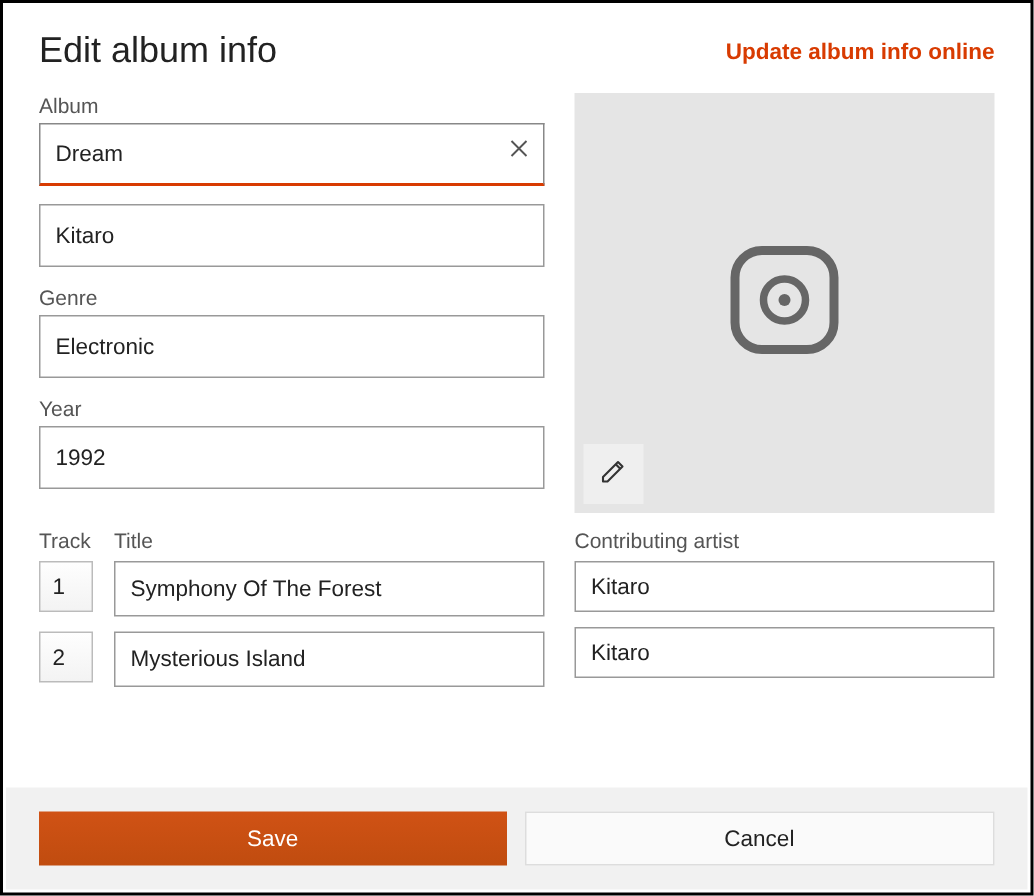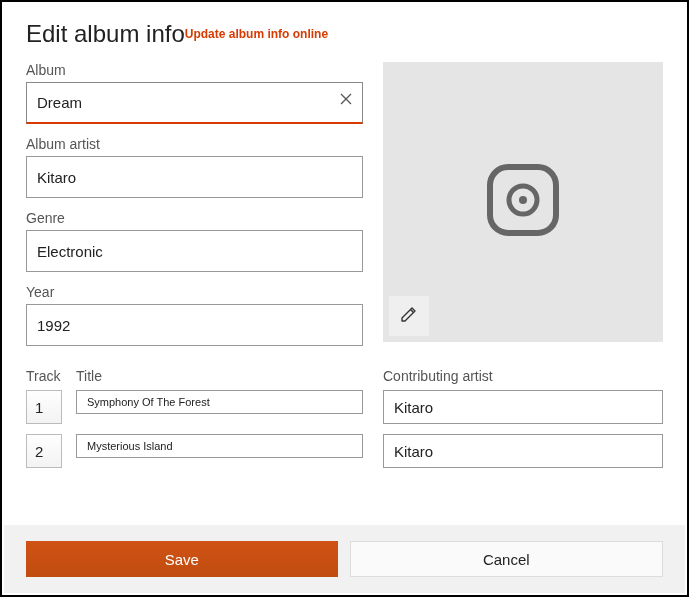--- a/index.html
+++ b/index.html
@@ -8,31 +8,32 @@
     background: #fff;
     width: 689px;
     height: 597px;
     border: 2px solid #000;
     position: relative;
     overflow: hidden;
   }
   .content { padding: 18px 24px 0 24px; }
   .header-row {
     display: flex;
+    justify-content: space-between;
     align-items: center;
     margin-bottom: 14px;
   }
   .dialog-title {
     font-size: 24px;
     font-weight: 400;
     color: #222;
   }
   .update-link {
     color: #d83b01;
-    font-size: 12px;
+    font-size: 15px;
     font-weight: 600;
     cursor: pointer;
   }
   .main-columns {
     display: flex;
     gap: 20px;
   }
   .left-col { flex: 1; min-width: 0; }
   .right-col { width: 280px; flex-shrink: 0; }
   .field-label {
@@ -120,23 +121,23 @@
     text-align: left;
     padding: 0 8px;
     font-size: 15px;
     background: linear-gradient(#fefefe, #f3f3f3);
     border: 1px solid #bbb;
     font-family: inherit;
     color: #222;
   }
   .track-title-input {
     flex: 1;
-    height: 24px;
+    height: 37px;
     border: 1px solid #999;
-    font-size: 11px;
+    font-size: 15px;
     padding: 0 10px;
     font-family: inherit;
     color: #222;
   }
   .contrib-input {
     width: 100%;
     height: 34px;
     border: 1px solid #999;
     font-size: 15px;
     padding: 0 10px;
@@ -190,21 +191,20 @@
           <input class="text-input" value="Dream" style="">
           <span class="clear-x">
             <svg width="12" height="12" viewBox="0 0 12 12">
                 <path d="M1 1 L11 11 M11 1 L1 11" stroke="#555" stroke-width="1.3" fill="none"></path>
               </svg>
           </span>
         </div>
       </div>
 
       <div class="field-group">
-        <label class="field-label">Album artist</label>
         <input class="text-input" value="Kitaro" style="">
       </div>
 
       <div class="field-group">
         <label class="field-label">Genre</label>
         <input class="text-input" value="Electronic" style="">
       </div>
 
       <div class="field-group">
         <label class="field-label">Year</label>

